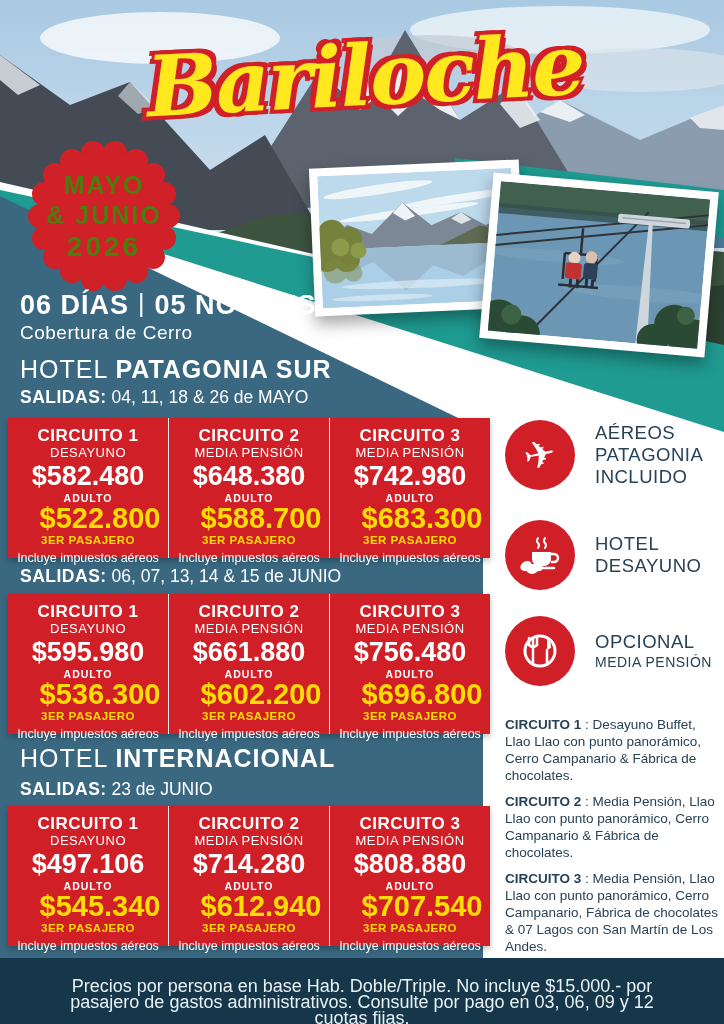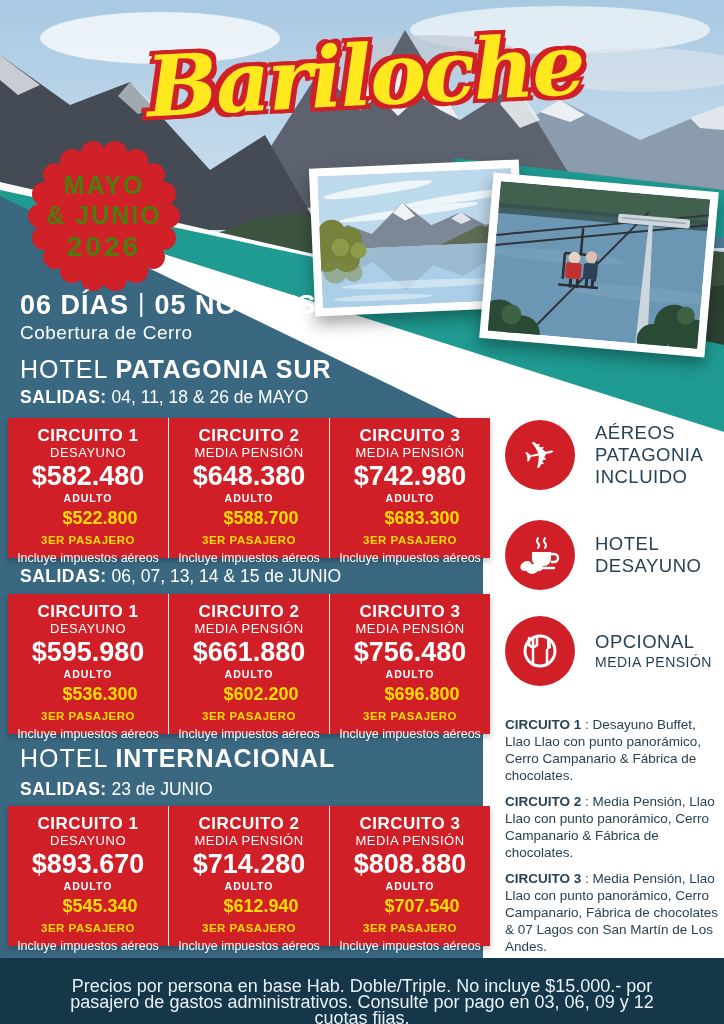--- a/index.html
+++ b/index.html
@@ -61,21 +61,21 @@
   
   .cards { left:8px; width:482px; height:140px; background:#d01f27; display:flex;
            text-align:center; z-index:10; box-shadow:0 3px 6px rgba(0,0,0,.25); }
   .row1 { top:418px; } .row2 { top:594px; } .row3 { top:806px; }
   .card { flex:1; padding-top:8px; color:#fff; }
   .card + .card { border-left:1.5px solid rgba(255,255,255,.9); }
   .c-title { font-size:17px; font-weight:bold; letter-spacing:.5px; line-height:19px; }
   .c-meal  { font-size:13px; letter-spacing:.5px; line-height:16px; }
   .c-price { font-size:27px; font-weight:bold; line-height:31px; }
   .c-adult { font-size:10.5px; font-weight:bold; letter-spacing:1px; line-height:12px; }
-  .c-price3{ font-size:18px; font-weight:bold; color:#ffdd00; line-height:29px;margin-left:24px; }
+  .c-price3{ font-size:29px; font-weight:bold; color:#ffdd00; line-height:29px;margin-left:24px; }
   .c-third { font-size:11.5px; font-weight:bold; color:#ffdd00; letter-spacing:.5px; line-height:14px; }
   .c-note  { font-size:12.5px; line-height:15px; margin-top:4px; }
 
   
   .feature { left:505px; width:215px; display:flex; align-items:center; gap:20px; z-index:10; }
   .f1 { top:420px; } .f2 { top:520px; } .f3 { top:616px; }
   .f-circle { width:70px; height:70px; border-radius:50%; background:#d01f27; flex:0 0 70px;
               display:flex; align-items:center; justify-content:center; color:#fff; }
   .f-circle .plane-glyph { font-family:"DejaVu Sans", sans-serif; font-size:38px;
               transform:rotate(-12deg); line-height:1; }
@@ -336,21 +336,21 @@
   </div>
   <div class="abs salidas sal3">
     <span class="lbl">SALIDAS:</span>
     <span>23 de JUNIO</span>
   </div>
 
   <div class="abs cards row3">
     <div class="card">
       <div class="c-title">CIRCUITO 1</div>
       <div class="c-meal">DESAYUNO</div>
-      <div class="c-price">$893.670</div>
+      <div class="c-price">$497.106</div>
       <div class="c-adult">ADULTO</div>
       <div class="c-price3">$545.340</div>
       <div class="c-third">3ER PASAJERO</div>
       <div class="c-note">Incluye impuestos aéreos</div>
     </div>
     <div class="card">
       <div class="c-title">CIRCUITO 2</div>
       <div class="c-meal">MEDIA PENSIÓN</div>
       <div class="c-price">$714.280</div>
       <div class="c-adult">ADULTO</div>

